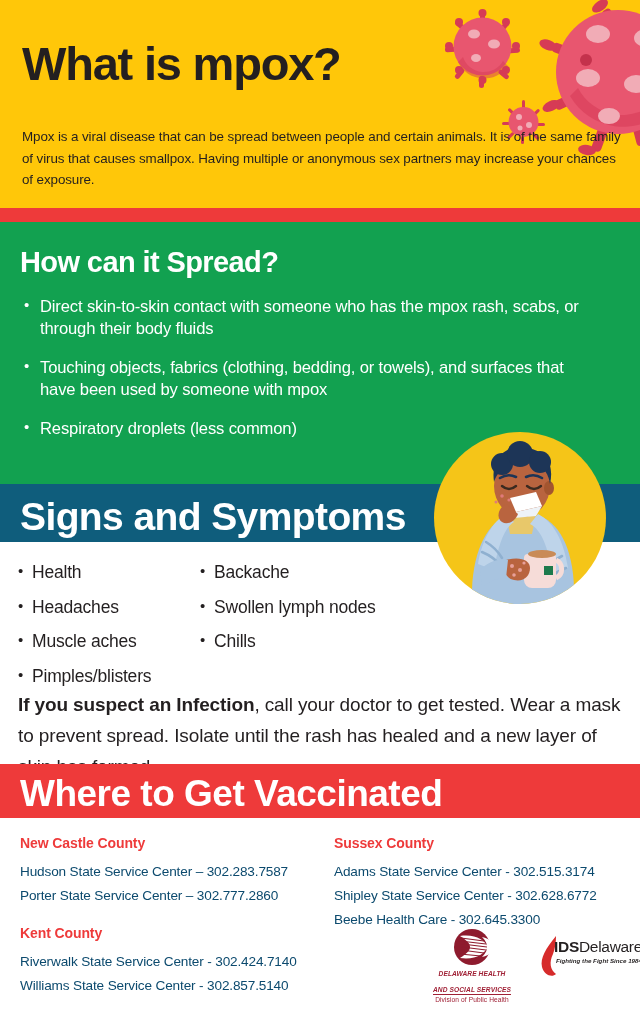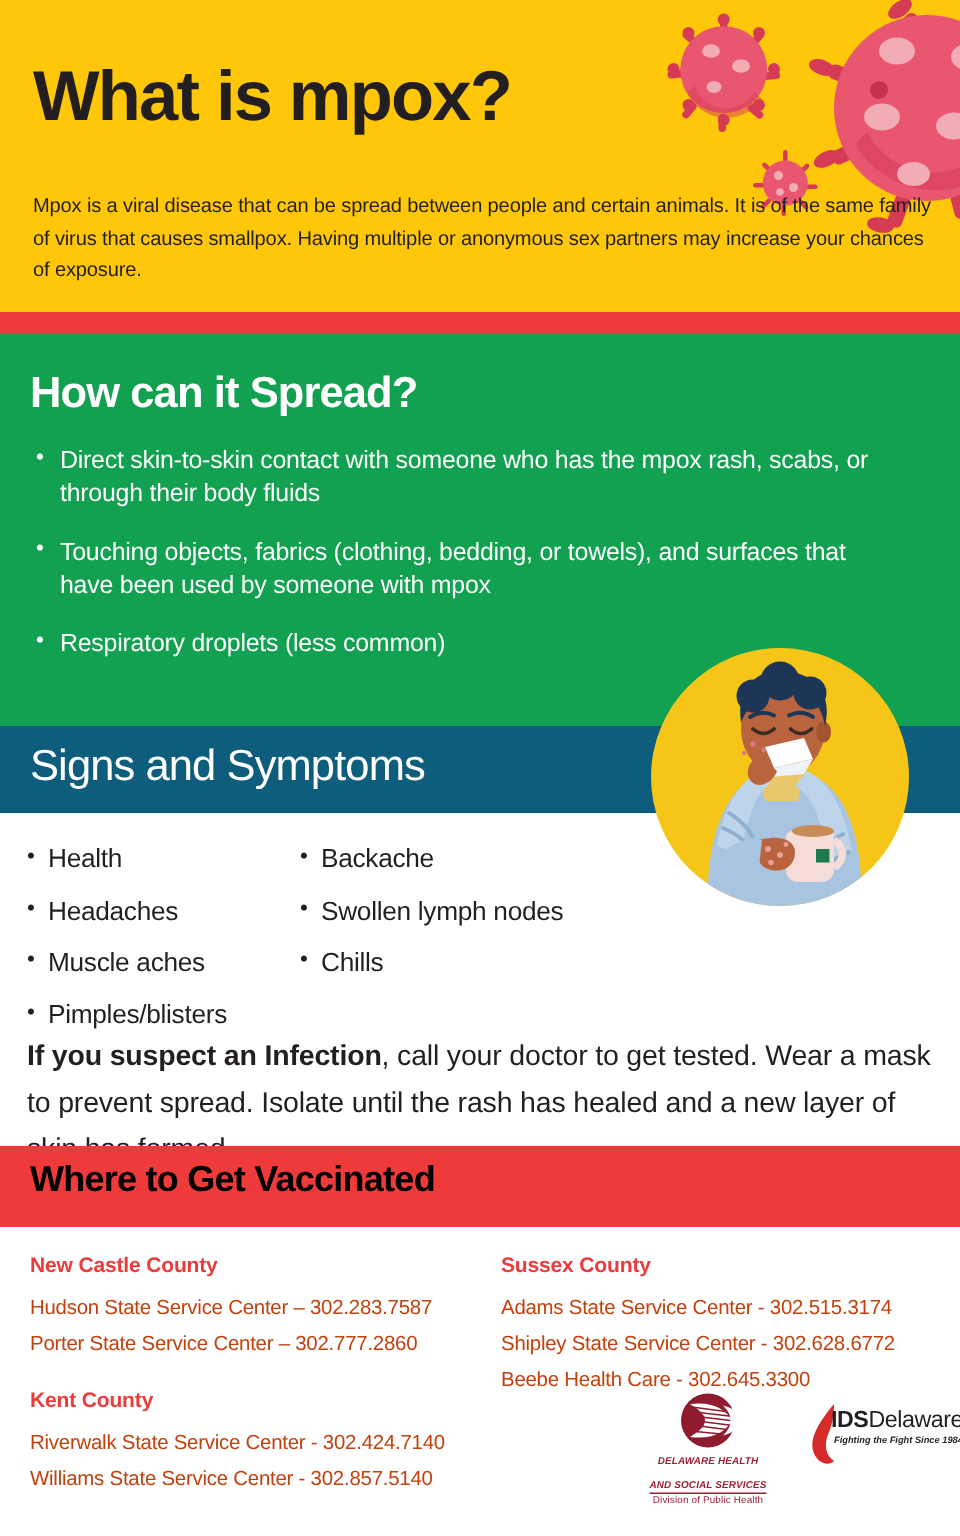--- a/index.html
+++ b/index.html
@@ -108,22 +108,22 @@
   
   .band-signs-header {
     position: absolute;
     left: 0; top: 484px;
     width: 640px; height: 58px;
     background: #0f5d7c;
   }
   .signs-heading {
     position: absolute;
     left: 20px; top: 11px;
-    font-size: 29px;
-    font-weight: normal;
+    font-size: 39px;
+    font-weight: bold;
     color: #ffffff;
     letter-spacing: -0.6px;
   }
 
   
   .band-signs-body {
     position: absolute;
     left: 0; top: 542px;
     width: 640px; height: 222px;
     background: #ffffff;
@@ -175,23 +175,23 @@
   
   .band-vax-header {
     position: absolute;
     left: 0; top: 764px;
     width: 640px; height: 54px;
     background: #ee3a3a;
   }
   .vax-heading {
     position: absolute;
     left: 20px; top: 9px;
-    font-size: 24px;
+    font-size: 37px;
     font-weight: bold;
-    color: #000000;
+    color: #ffffff;
     letter-spacing: -0.5px;
   }
 
   
   .band-vax-body {
     position: absolute;
     left: 0; top: 818px;
     width: 552px; height: 206px;
     background: #ffffff;
   }
@@ -205,21 +205,21 @@
     font-size: 14px;
     font-weight: bold;
     color: #ee3a3a;
     letter-spacing: -0.1px;
     margin-bottom: 9px;
   }
   .county-list { list-style: none; }
   .county-list li {
     font-size: 13.6px;
     line-height: 1.78;
-    color: #c2410c;
+    color: #0c4a6e;
     letter-spacing: -0.15px;
     white-space: nowrap;
   }
 
   
   .logos {
     position: absolute;
     left: 424px; top: 110px;
     width: 210px; height: 78px;
   }

